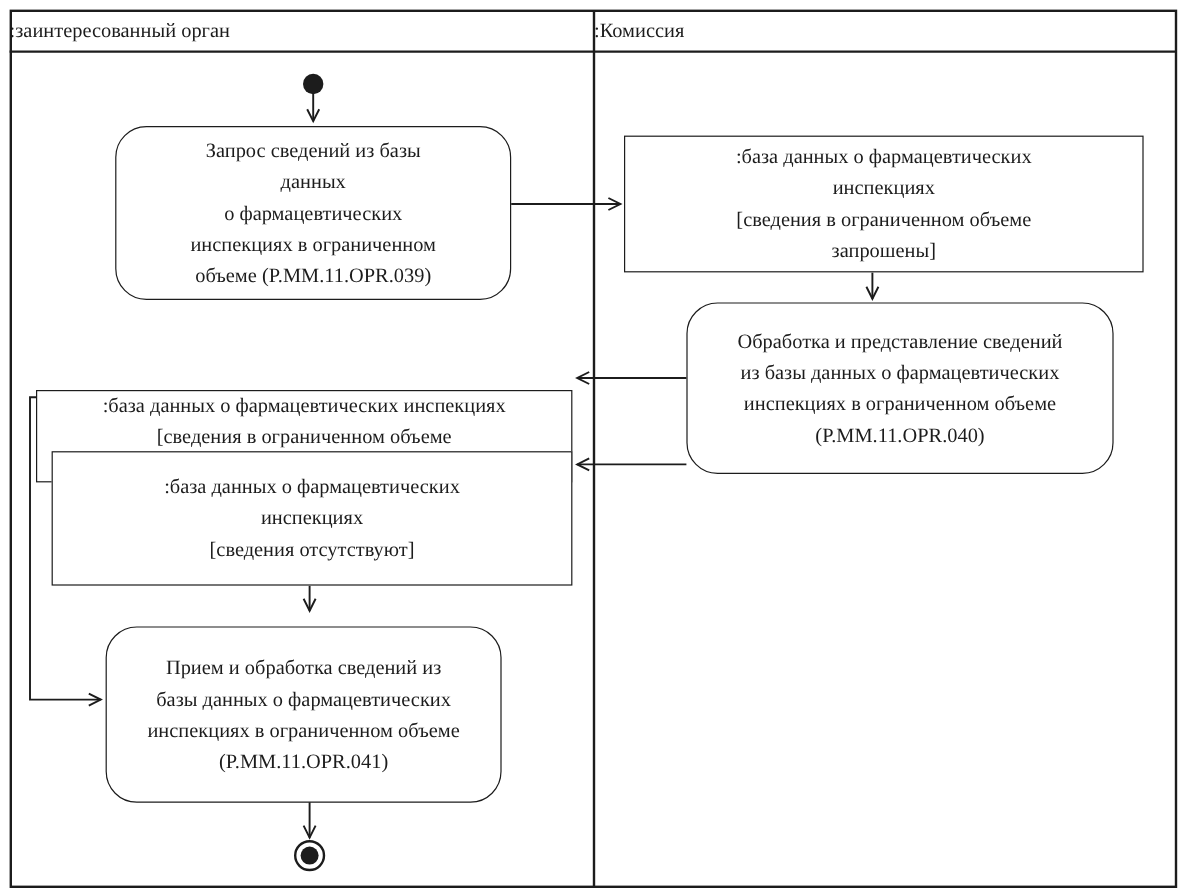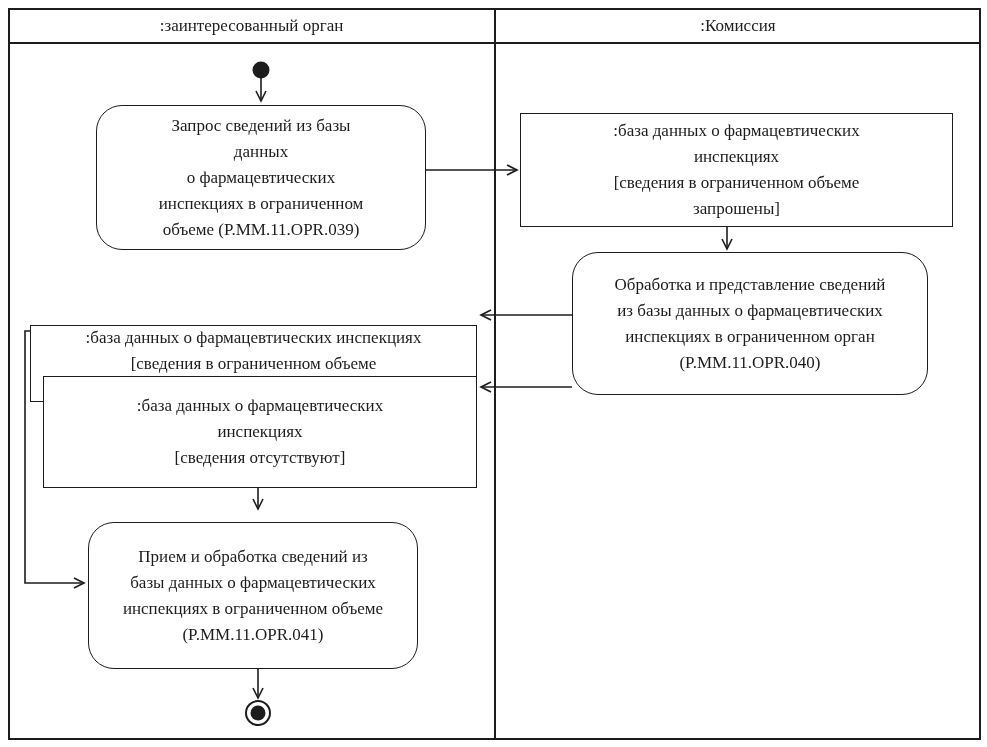--- a/index.html
+++ b/index.html
@@ -21,21 +21,21 @@
     left: 0;
     top: 0;
     z-index: 0;
   }
   .lane-header {
     position: absolute;
     top: 8px;
     height: 35px;
     display: flex;
     align-items: center;
-    justify-content: center;
+    justify-content: flex-start;
     font-size: 17px;
     z-index: 1;
   }
   .lane-header.lane1 { left: 8px;   width: 487px; }
   .lane-header.lane2 { left: 495px; width: 486px; }
   .node {
     position: absolute;
     box-sizing: border-box;
     display: flex;
     align-items: center;
@@ -103,21 +103,21 @@
 инспекциях в ограниченном
 объеме (P.MM.11.OPR.039)</div>
 
   <div class="node object n-dbreq">:база данных о фармацевтических
 инспекциях
 [сведения в ограниченном объеме
 запрошены]</div>
 
   <div class="node action n-process">Обработка и представление сведений
 из базы данных о фармацевтических
-инспекциях в ограниченном орган
+инспекциях в ограниченном объеме
 (P.MM.11.OPR.040)</div>
 
   <div class="node object n-dbprov">:база данных о фармацевтических инспекциях
 [сведения в ограниченном объеме
 представлены]</div>
 
   <div class="node object n-dbabs">:база данных о фармацевтических
 инспекциях
 [сведения отсутствуют]</div>
 

